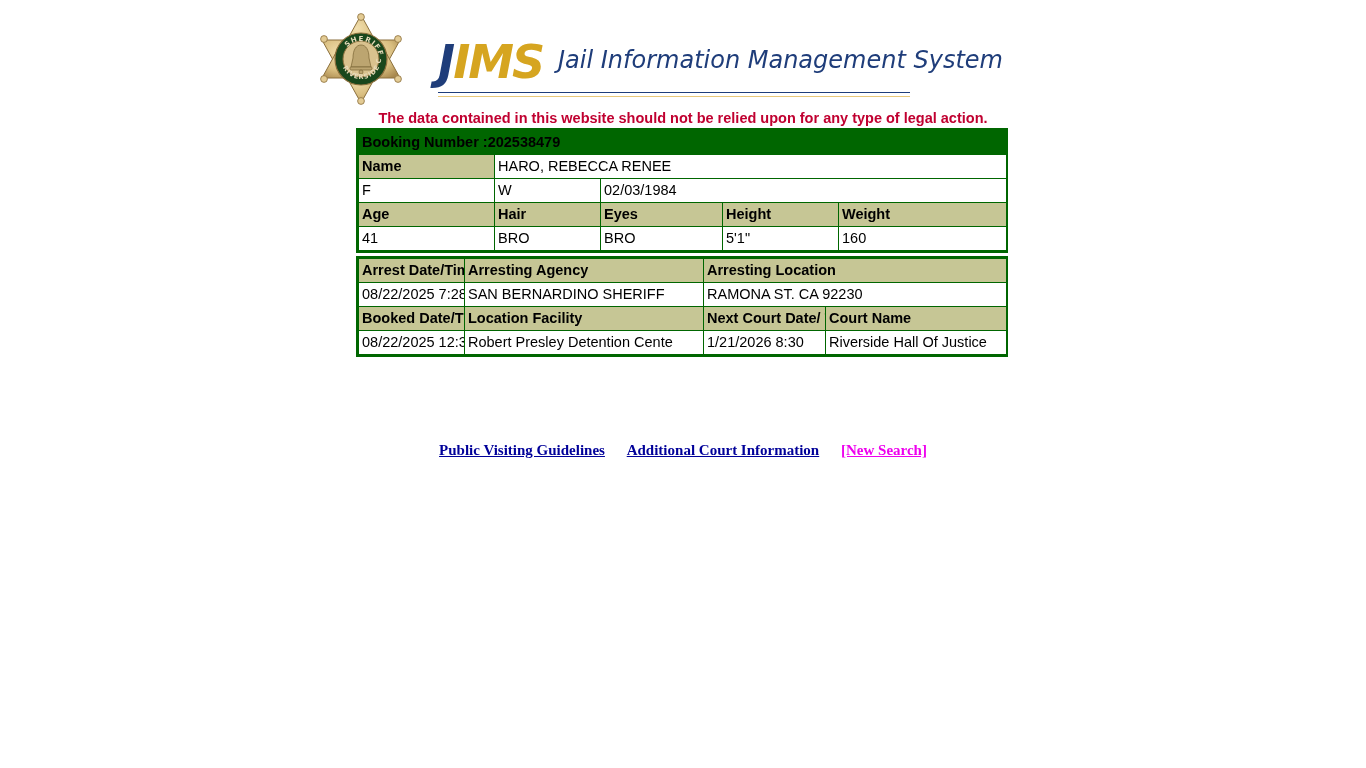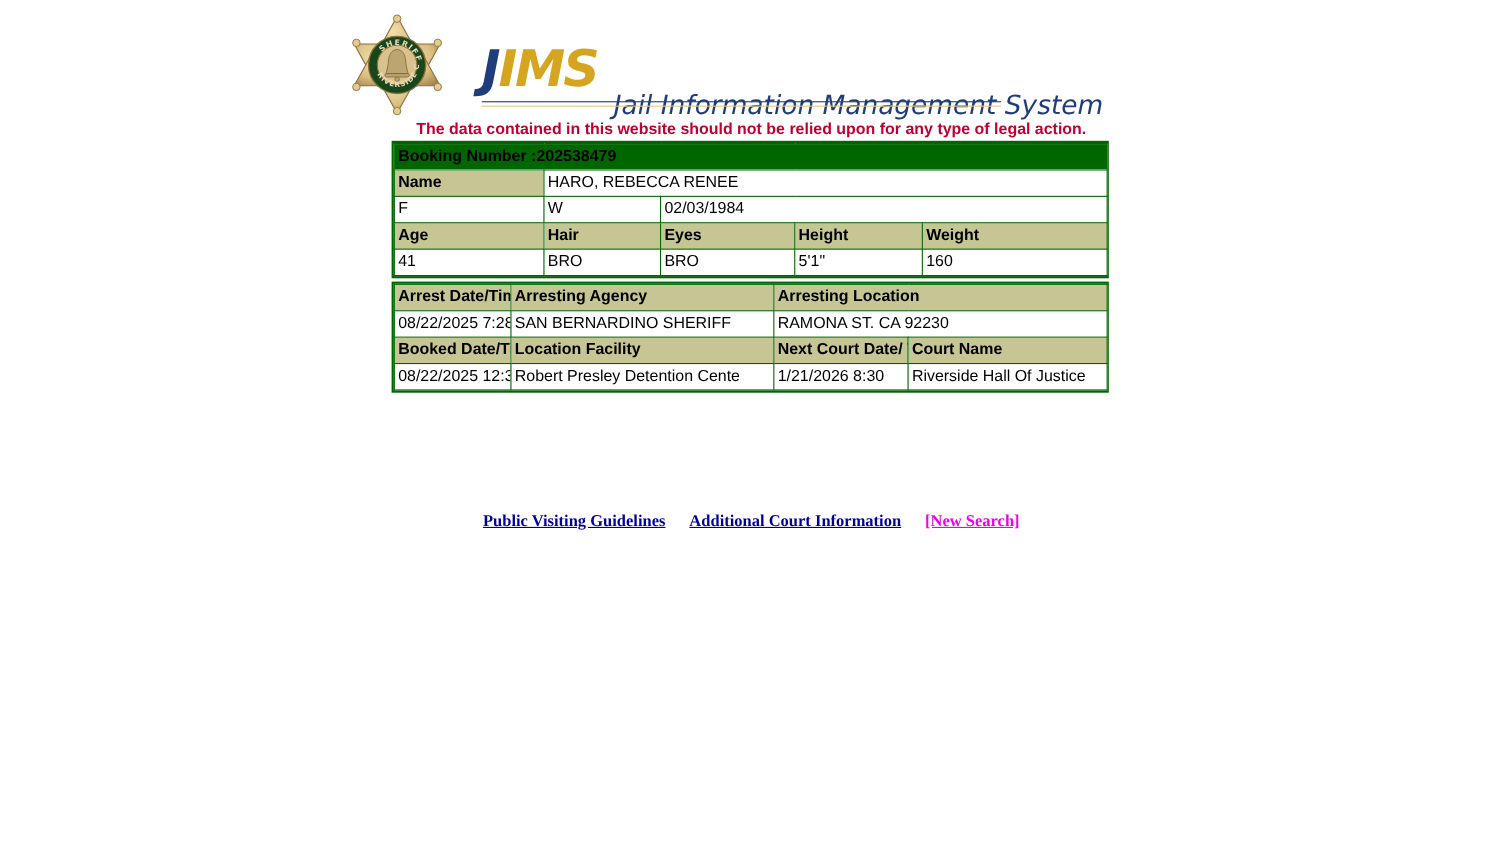--- a/index.html
+++ b/index.html
@@ -60,21 +60,20 @@
   .logo-ims { color: #D6A520; }
   .logo-sub {
     position: absolute;
     left: 120px;
     top: 10px;
     font-size: 24px;
     font-style: italic;
     color: #1F3D7A;
     white-space: nowrap;
     font-family: "DejaVu Sans", sans-serif;
-    margin-top: 36px;
   }
   .logo-rule {
     position: absolute;
     left: 0px;
     top: 56px;
     width: 472px;
     height: 3px;
     border-top: 1px solid #1F3D7A;
     border-bottom: 1px solid #E8C87A;
   }
@@ -145,21 +144,20 @@
   
   .links {
     position: absolute;
     left: 0;
     top: 442px;
     width: 1366px;
     text-align: center;
     font-family: "Liberation Serif", serif;
     font-size: 15px;
     font-weight: bold;
-    margin-top: 24px;
   }
   .links a {
     text-decoration: underline;
     margin: 0 9px;
   }
   .link-blue { color: #000099; }
   .link-pink { color: #EE00EE; }
 </style>
 </head>
 <body>

